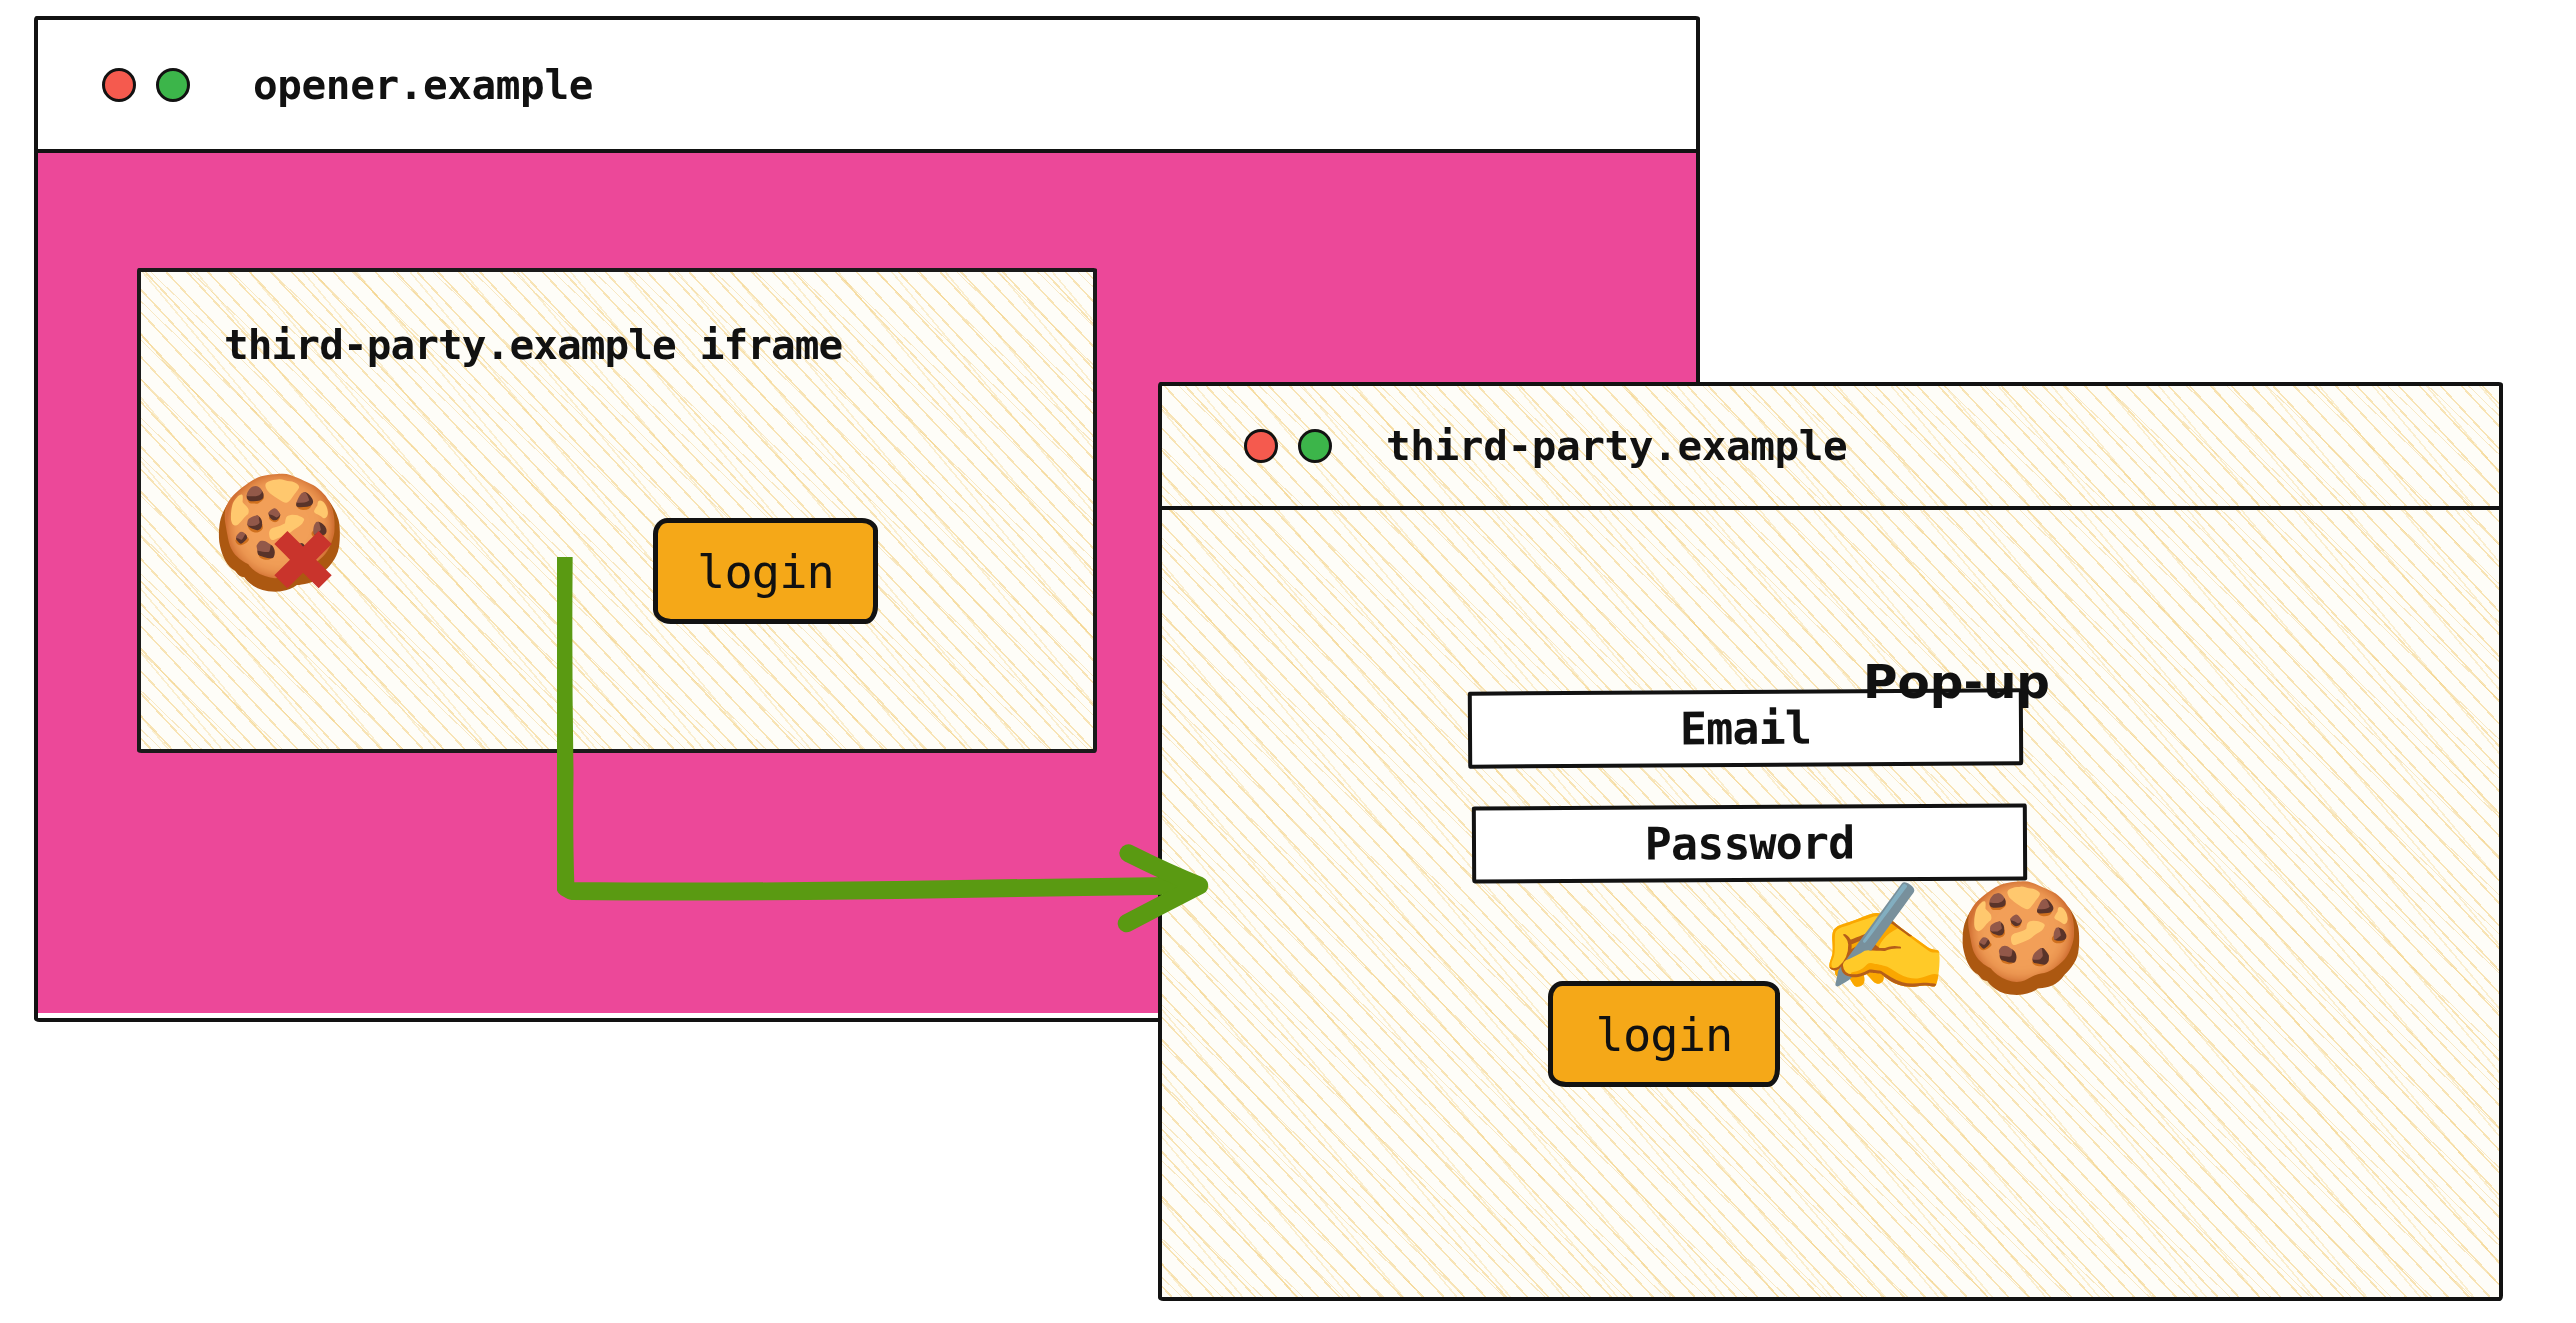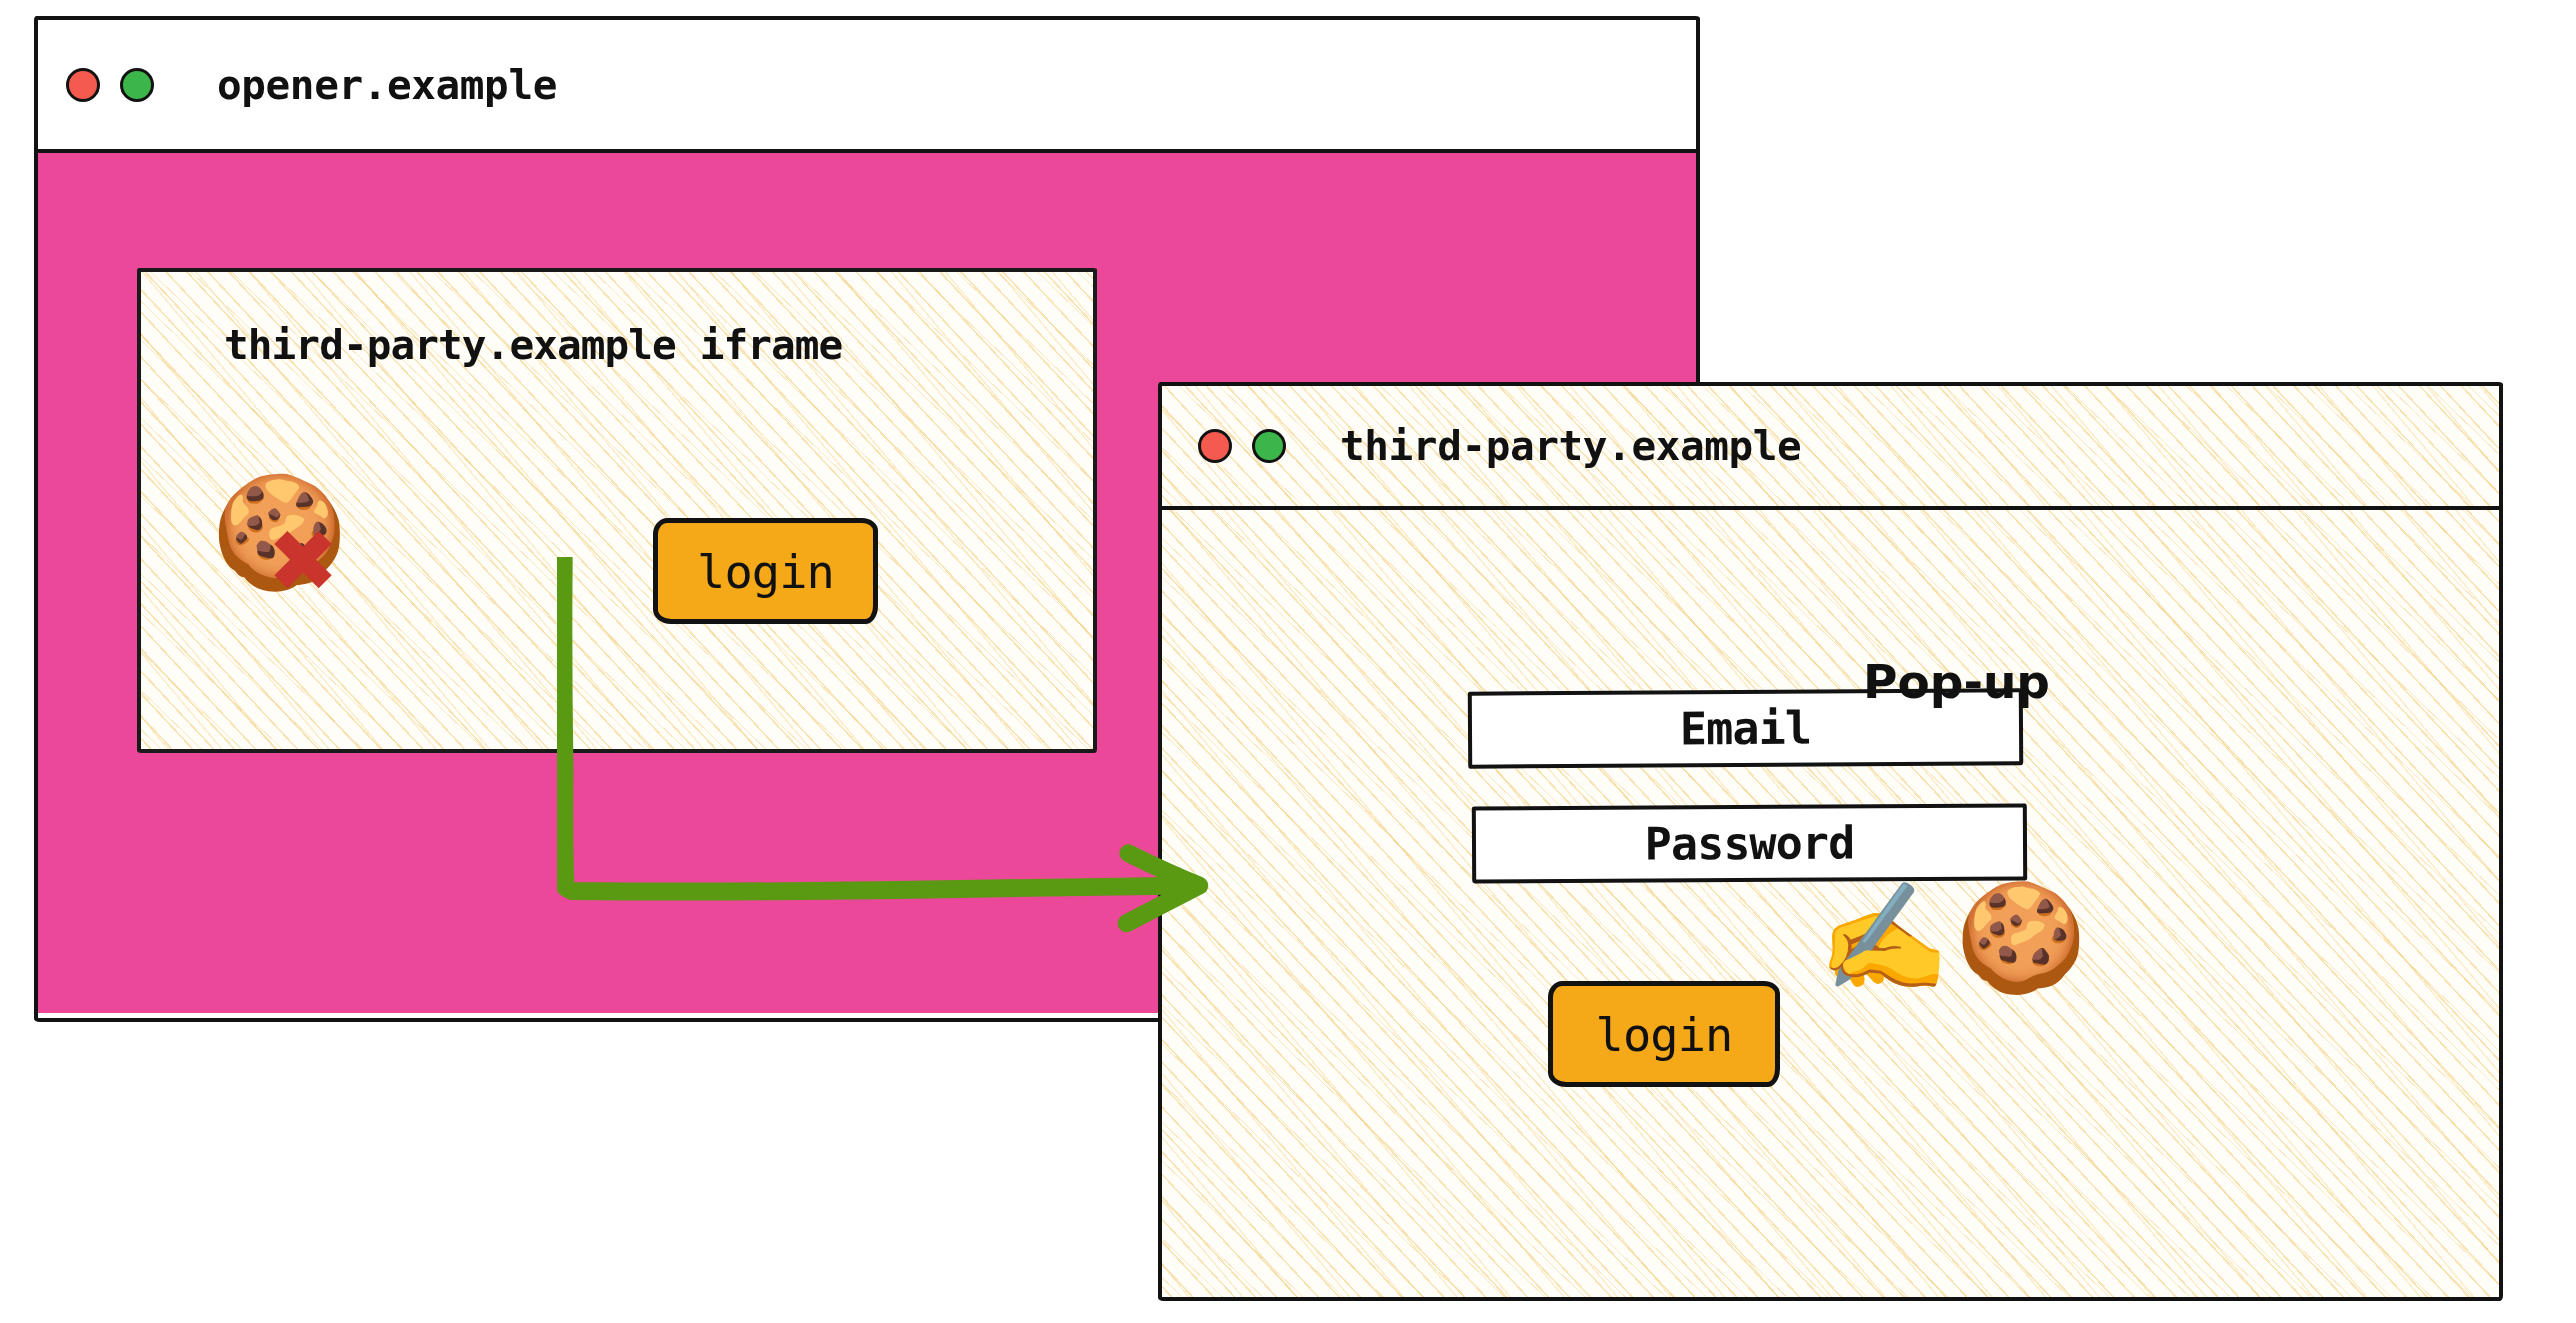--- a/index.html
+++ b/index.html
@@ -85,21 +85,21 @@
   
   #opener-window {
     left: 34px;
     top: 16px;
     width: 1666px;
     height: 1006px;
     z-index: 1;
   }
   #opener-titlebar {
     height: 133px;
-    padding-left: 28px;
+    padding-left: 64px;
     background: #ffffff;
   }
   #opener-titlebar .dots { margin-right: 63px; }
   #opener-body {
     position: relative;
     width: 100%;
     height: calc(100% - 138px);
     background: #ec4899;
   }
 
@@ -195,21 +195,21 @@
   
   #popup-window {
     left: 1158px;
     top: 382px;
     width: 1345px;
     height: 919px;
     z-index: 4;
   }
   #popup-titlebar {
     height: 124px;
-    padding-left: 36px;
+    padding-left: 82px;
   }
   #popup-titlebar .dots { margin-right: 54px; }
   #popup-body {
     position: relative;
     width: 100%;
     height: calc(100% - 129px);
     text-align: center;
   }
 
   .field {

